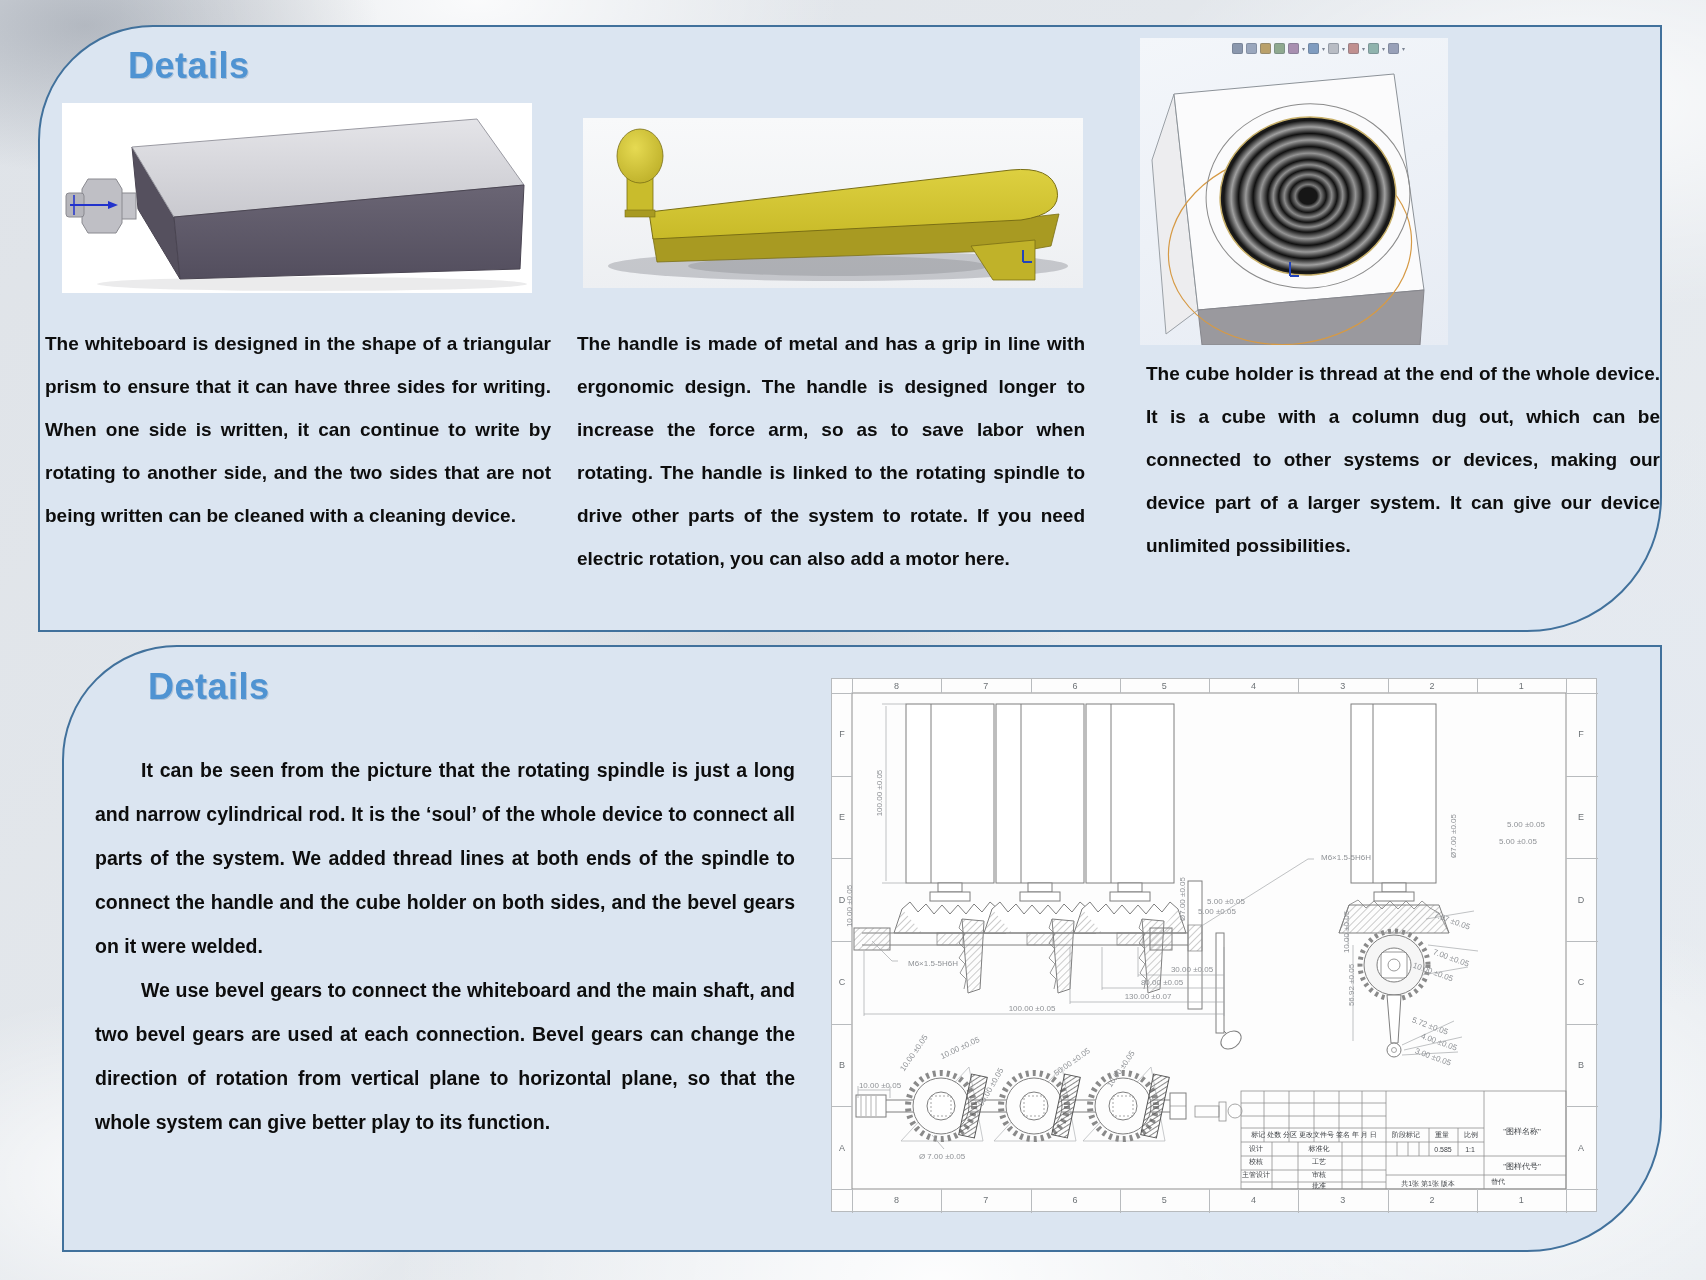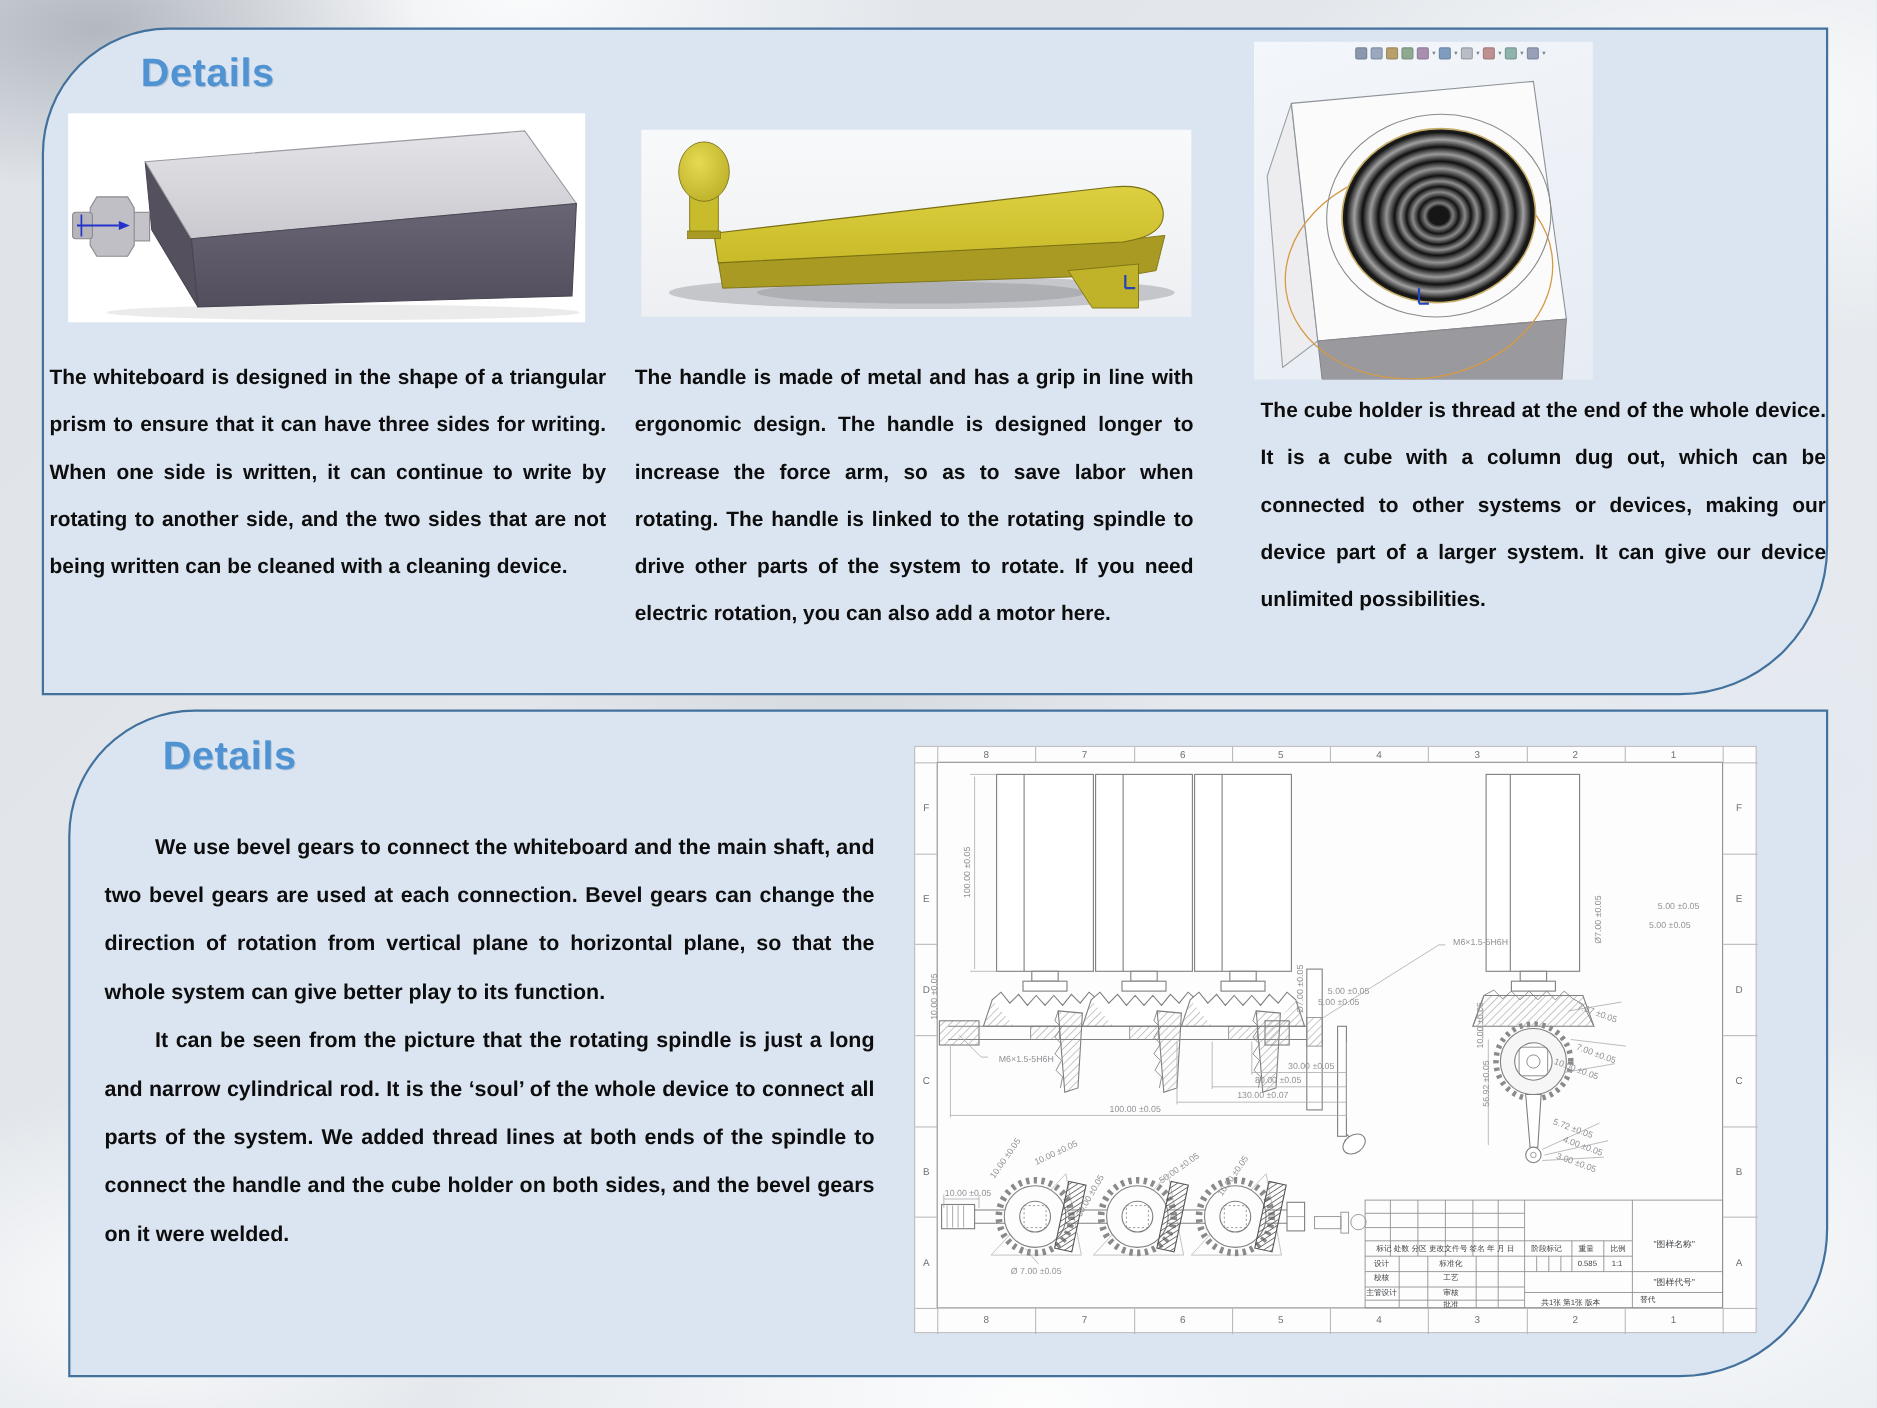--- a/index.html
+++ b/index.html
@@ -155,22 +155,22 @@
 </div>
 
 <div class="col-text" id="col1">The whiteboard is designed in the shape of a triangular prism to ensure that it can have three sides for writing. When one side is written, it can continue to write by rotating to another side, and the two sides that are not being written can be cleaned with a cleaning device.</div>
 <div class="col-text" id="col2">The handle is made of metal and has a grip in line with ergonomic design. The handle is designed longer to increase the force arm, so as to save labor when rotating. The handle is linked to the rotating spindle to drive other parts of the system to rotate. If you need electric rotation, you can also add a motor here.</div>
 <div class="col-text" id="col3">The cube holder is thread at the end of the whole device. It is a cube with a column dug out, which can be connected to other systems or devices, making our device part of a larger system. It can give our device unlimited possibilities.</div>
 
 <div class="panel" id="bottom-panel"></div>
 <div class="panel-title" id="bottom-title">Details</div>
 
 <div id="bottom-text">
+  <p>It can be seen from the picture that the rotating spindle is just a long and narrow cylindrical rod. It is the ‘soul’ of the whole device to connect all parts of the system. We added thread lines at both ends of the spindle to connect the handle and the cube holder on both sides, and the bevel gears on it were welded.</p>
   <p>We use bevel gears to connect the whiteboard and the main shaft, and two bevel gears are used at each connection. Bevel gears can change the direction of rotation from vertical plane to horizontal plane, so that the whole system can give better play to its function.</p>
-  <p>It can be seen from the picture that the rotating spindle is just a long and narrow cylindrical rod. It is the ‘soul’ of the whole device to connect all parts of the system. We added thread lines at both ends of the spindle to connect the handle and the cube holder on both sides, and the bevel gears on it were welded.</p>
 </div>
 
 <div id="drawing">
   <svg width="766" height="534" viewBox="0 0 766 534">
     <defs>
       <pattern id="hatch" width="5" height="5" patternUnits="userSpaceOnUse" patternTransform="rotate(45)">
         <line x1="0" y1="0" x2="0" y2="5" stroke="#9a9a9a" stroke-width="1"></line>
       </pattern>
       <pattern id="hatchD" width="4" height="4" patternUnits="userSpaceOnUse" patternTransform="rotate(45)">
         <line x1="0" y1="0" x2="0" y2="4" stroke="#555" stroke-width="1.4"></line>

